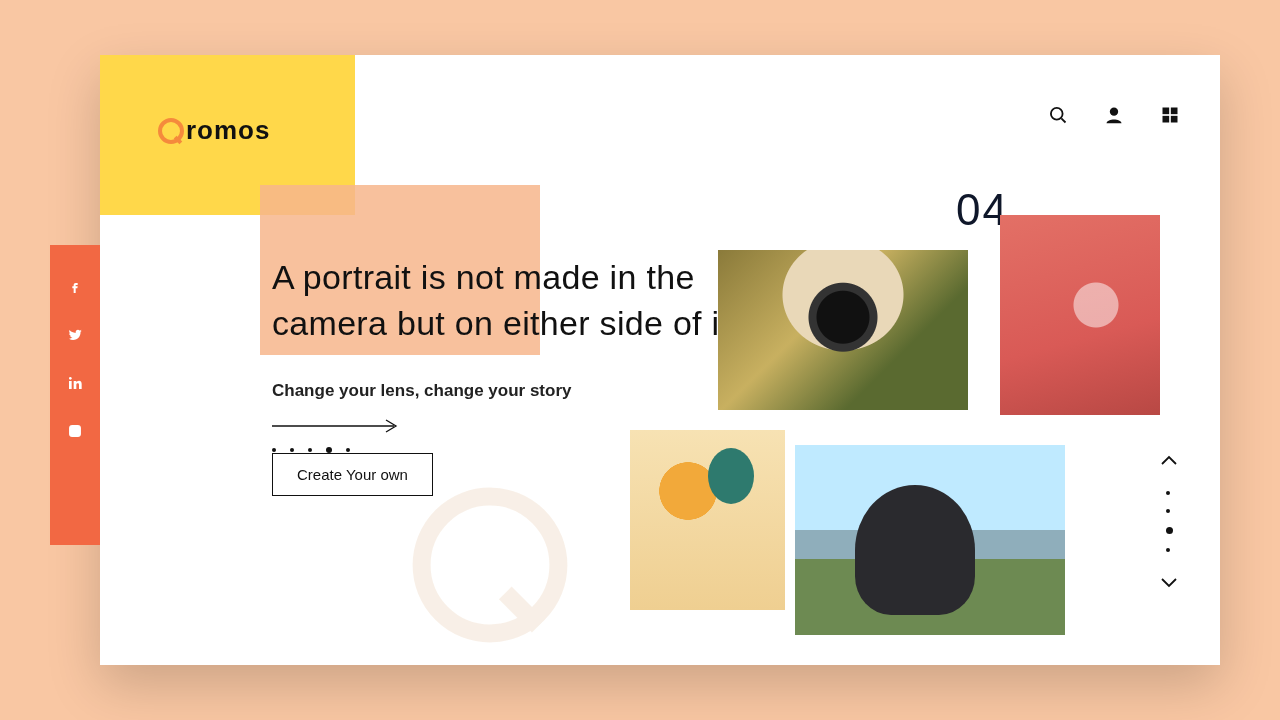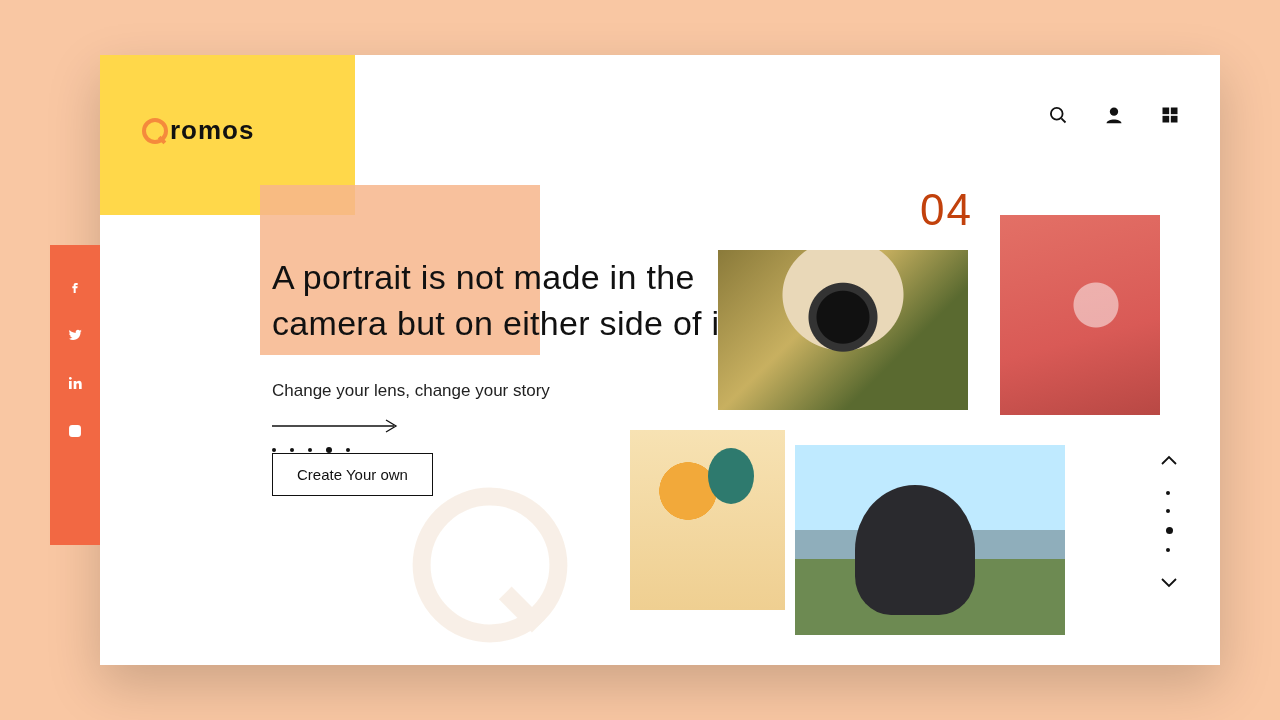--- a/index.html
+++ b/index.html
@@ -28,21 +28,21 @@
     opacity: 0.85;
   }
   .watermark-q {
     position: absolute; left: 300px; top: 420px;
     width: 180px; height: 180px;
     color: #f4e6d8; opacity: 0.6;
   }
 
   
   .logo {
-    position: absolute; left: 42px; top: 60px;
+    position: absolute; left: 58px; top: 60px;
     font-size: 26px; font-weight: 700; letter-spacing: 1px;
     color: #111; display:flex; gap:2px; align-items:center;
   }
   .logo .q {
     color: #f58a3c; font-size: 30px; font-weight: 900;
     display:inline-block;
     border: 4px solid #f58a3c; border-radius: 50%;
     width: 26px; height: 26px; line-height:1;
     position:relative;
   }
@@ -72,42 +72,42 @@
   
   .hero {
     position: absolute; left: 172px; top: 200px;
     width: 470px;
   }
   .hero h1 {
     font-size: 34px; font-weight: 400; line-height: 1.35;
     letter-spacing: .3px; color: #111;
   }
   .subtitle {
-    margin-top: 34px; font-size: 17px; color: #222; font-weight: 400;
+    margin-top: 34px; font-size: 17px; color: #222; font-weight: 700;
   }
   .arrow-line {
     margin-top: 18px; width: 130px; height: 14px;
   }
   .dots {
     margin-top: 10px; display: flex; gap: 14px; align-items:center;
   }
   .dots span { width: 4px; height: 4px; background:#111; border-radius:50%; }
   .dots span.active { width: 6px; height: 6px; }
   .cta {
     display:inline-block;
     padding: 12px 24px;
     border: 1.5px solid #111;
     font-size: 15px; color:#111; background:#fff;
     cursor:pointer;
   }
 
   
   .counter {
-    position: absolute; left: 820px; top: 130px;
-    font-size: 44px; font-weight: 300; letter-spacing: 2px; color:#c2410c;
+    position: absolute; left: 856px; top: 130px;
+    font-size: 44px; font-weight: 300; letter-spacing: 2px; color:#0f172a;
   }
   .img {
     position: absolute;
     background-size: cover; background-position: center;
   }
   .img1 { left: 618px; top: 195px; width: 250px; height: 160px;
           background: linear-gradient(135deg,#8a7a3a,#c8b060 40%,#5a6a30 70%); }
   .img1::after { content:""; position:absolute; inset:0;
     background:
       radial-gradient(circle at 50% 42%, #111 26px, transparent 27px),

